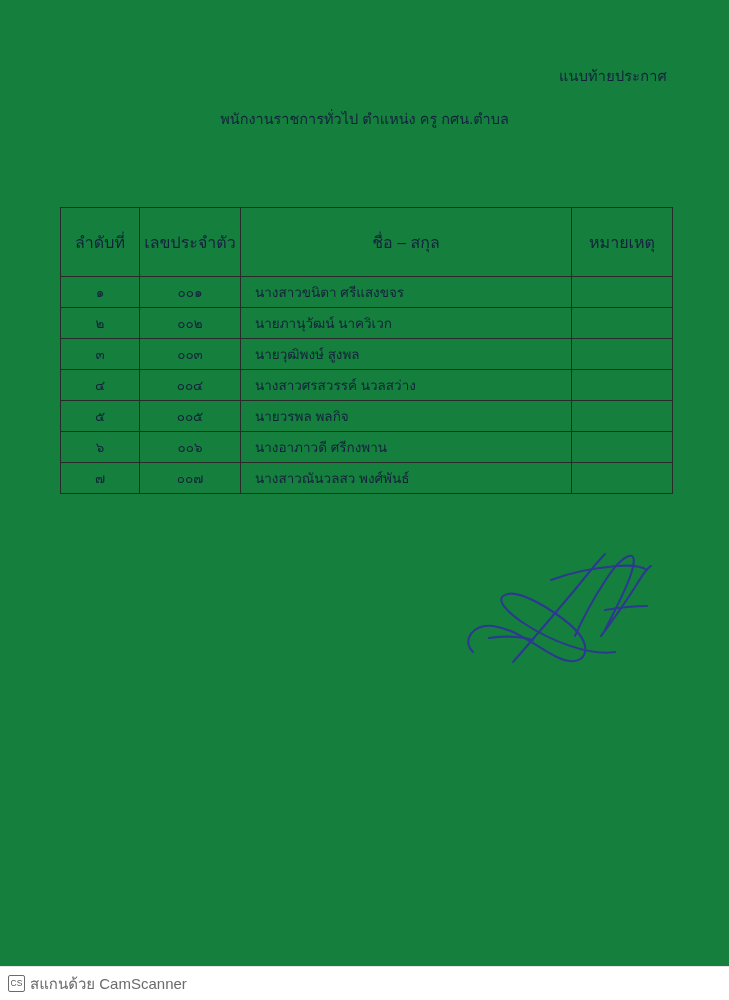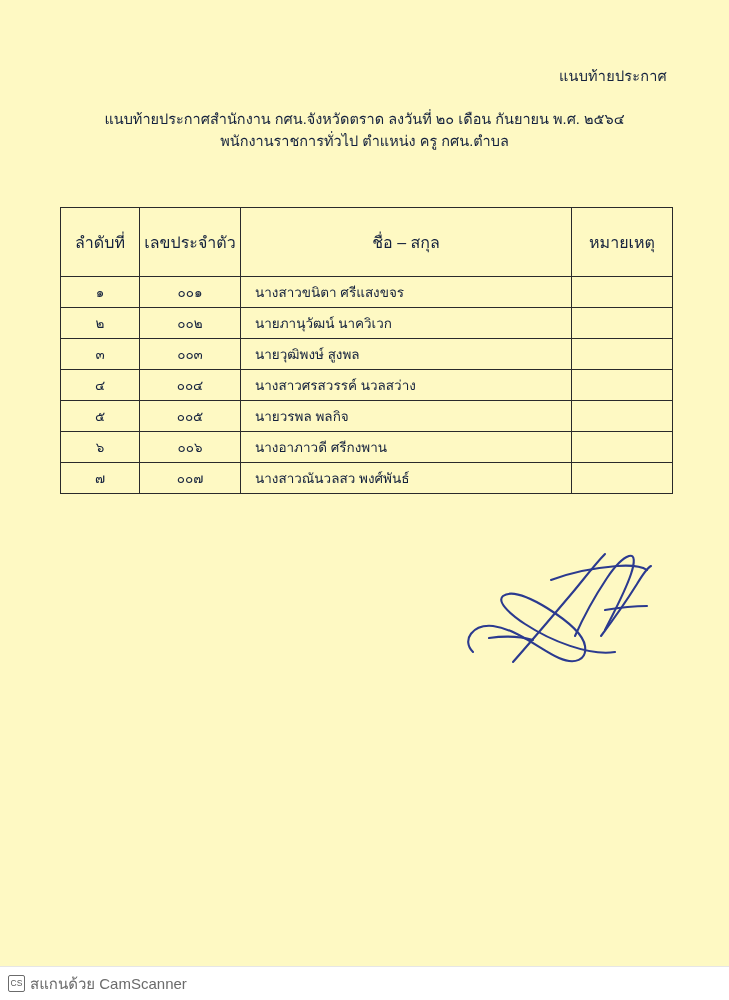--- a/index.html
+++ b/index.html
@@ -11,21 +11,21 @@
     height: 1000px;
     background: #ffffff;
     font-family: "Liberation Sans", sans-serif;
     color: #1a1a1a;
     position: relative;
     overflow: hidden;
   }
   .page {
     position: absolute;
     inset: 0;
-    background: #fef9c3;
+    background: #15803d;
   }
   .header-right {
     position: absolute;
     top: 64px;
     right: 62px;
     font-size: 14.5px;
     letter-spacing: 0.2px;
     color: #14213d;
   }
   .title-block {
@@ -112,21 +112,20 @@
   }
 </style>
 </head>
 <body>
 
 <div class="page">
 
   <div class="header-right">แนบท้ายประกาศ</div>
 
   <div class="title-block">
-    <div class="title-line">แนบท้ายประกาศสำนักงาน กศน.จังหวัดตราด ลงวันที่ ๒๐ เดือน กันยายน พ.ศ. ๒๕๖๔</div>
     <div class="title-line">พนักงานราชการทั่วไป ตำแหน่ง ครู กศน.ตำบล</div>
   </div>
 
   <div class="table-wrap">
     <table class="roster">
       <thead>
         <tr>
           <th class="col-no">ลำดับที่</th>
           <th class="col-id">เลขประจำตัว</th>
           <th class="col-name" style="padding-left:0 !important;">ชื่อ – สกุล</th>

